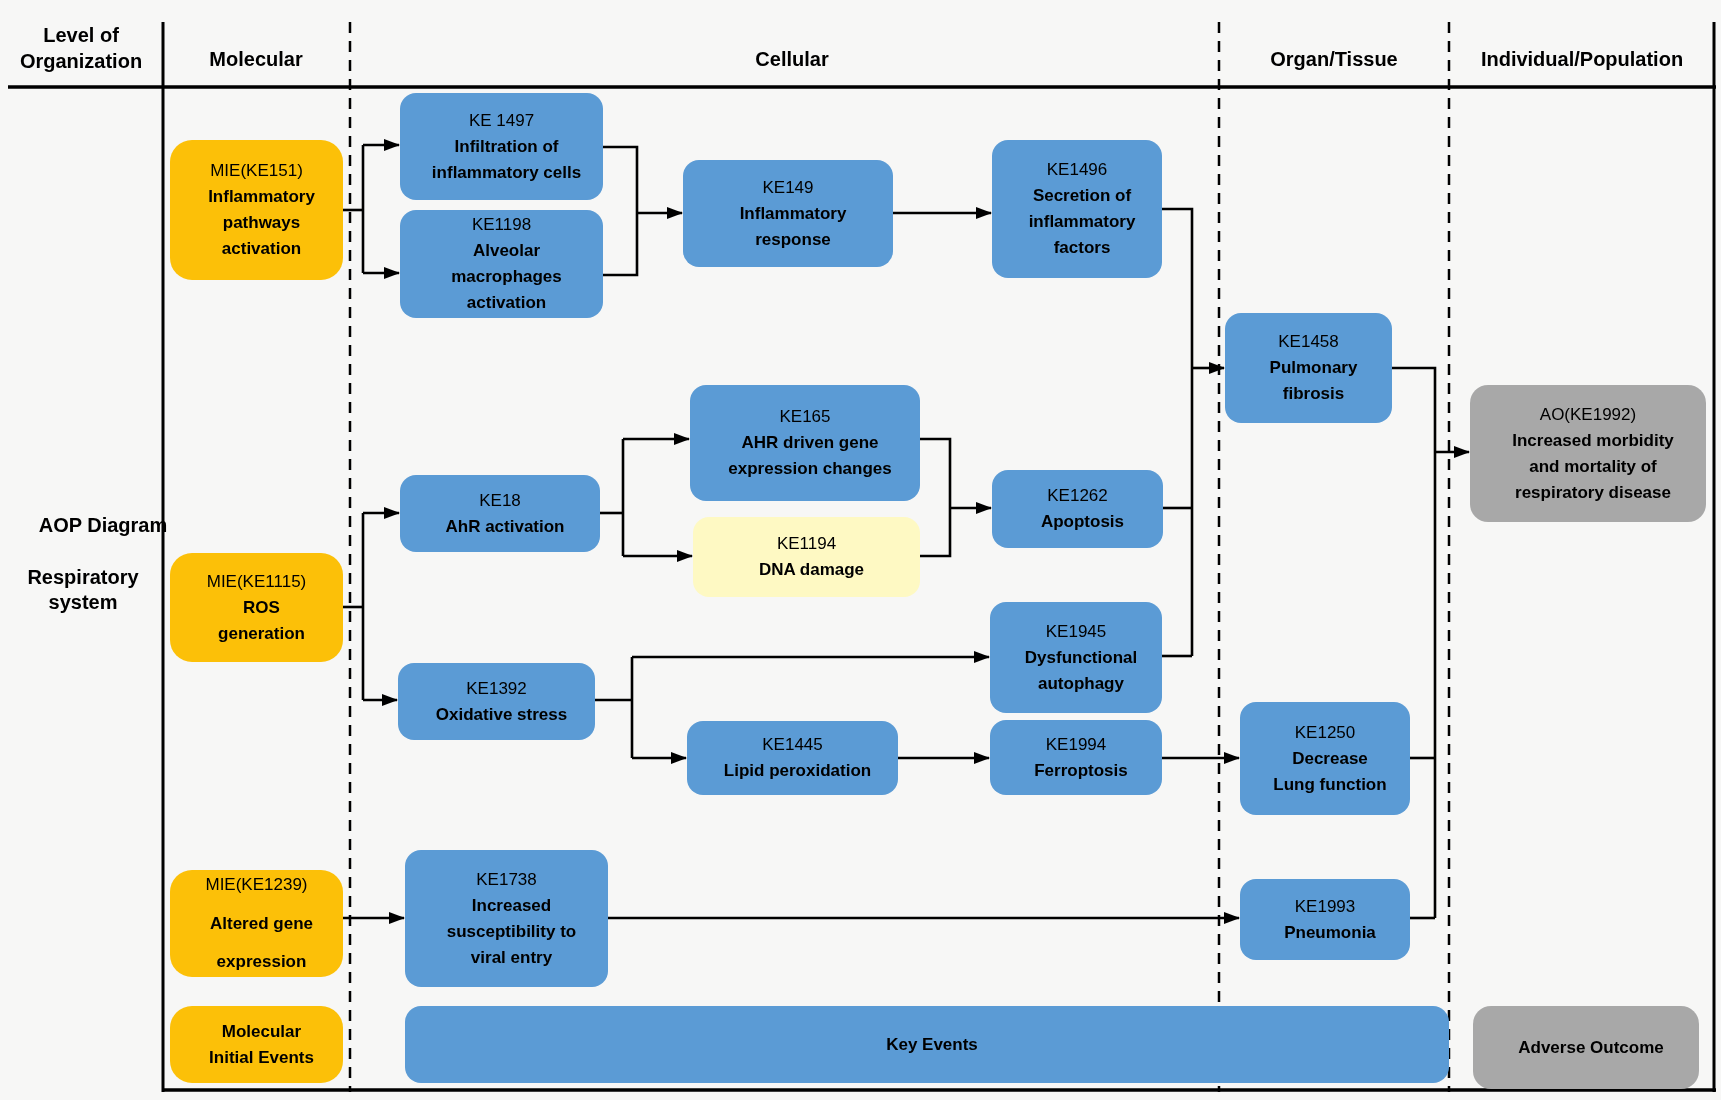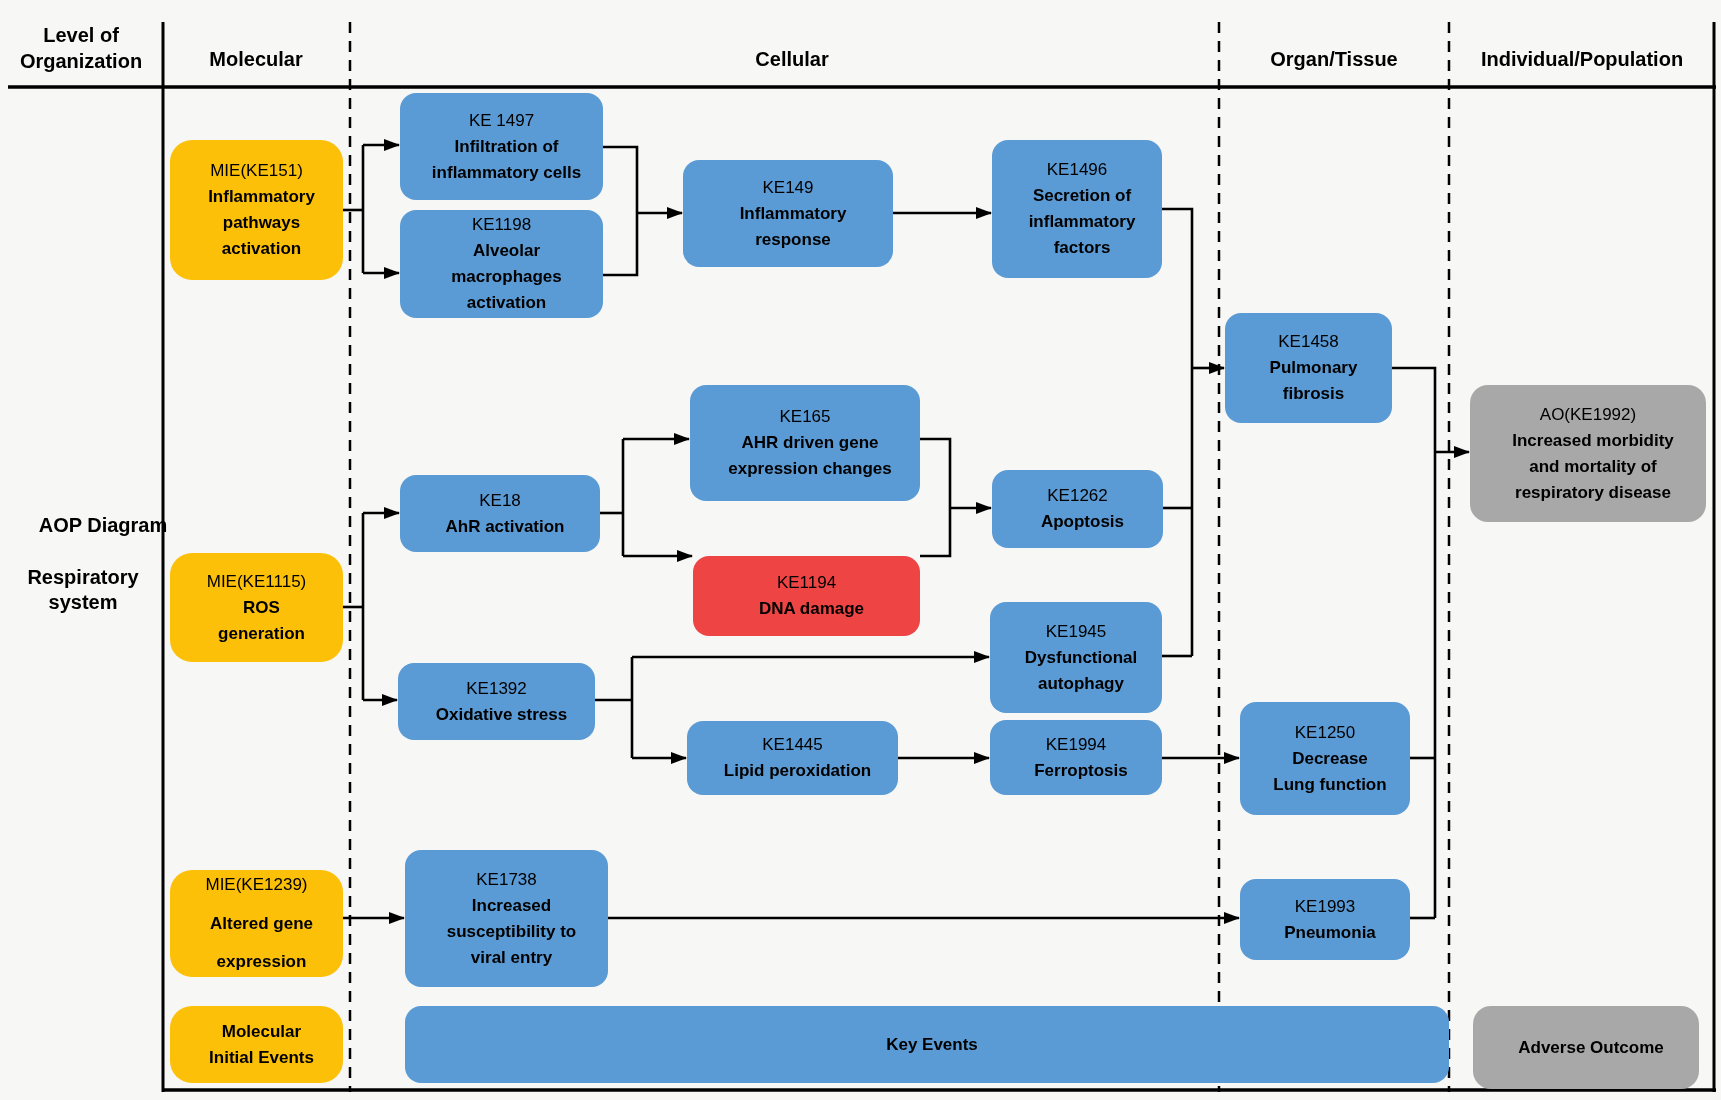--- a/index.html
+++ b/index.html
@@ -141,21 +141,21 @@
       </div>
       <div class="node ke" style="left: 400px; top: 475px; width: 200px; height: 77px; background: rgb(91, 155, 213); color: rgb(0, 0, 0);">
         <div class="nid">KE18</div>
         <div class="nlabel">AhR activation</div>
       </div>
       <div class="node ke" style="left: 690px; top: 385px; width: 230px; height: 116px; background: rgb(91, 155, 213); color: rgb(0, 0, 0);">
         <div class="nid">KE165</div>
         <div class="nlabel">AHR driven gene</div>
         <div class="nlabel">expression changes</div>
       </div>
-      <div class="node ke" style="left: 693px; top: 517px; width: 227px; height: 80px; background: #ef4444; color: rgb(0, 0, 0); margin-top: 39px;">
+      <div class="node ke" style="left: 693px; top: 517px; width: 227px; height: 80px; background: #fef9c3; color: rgb(0, 0, 0);">
         <div class="nid">KE1194</div>
         <div class="nlabel">DNA damage</div>
       </div>
       <div class="node ke" style="left: 992px; top: 470px; width: 171px; height: 78px; background: rgb(91, 155, 213); color: rgb(0, 0, 0);">
         <div class="nid">KE1262</div>
         <div class="nlabel">Apoptosis</div>
       </div>
       <div class="node ke" style="left: 398px; top: 663px; width: 197px; height: 77px; background: rgb(91, 155, 213); color: rgb(0, 0, 0);">
         <div class="nid">KE1392</div>
         <div class="nlabel">Oxidative stress</div>

